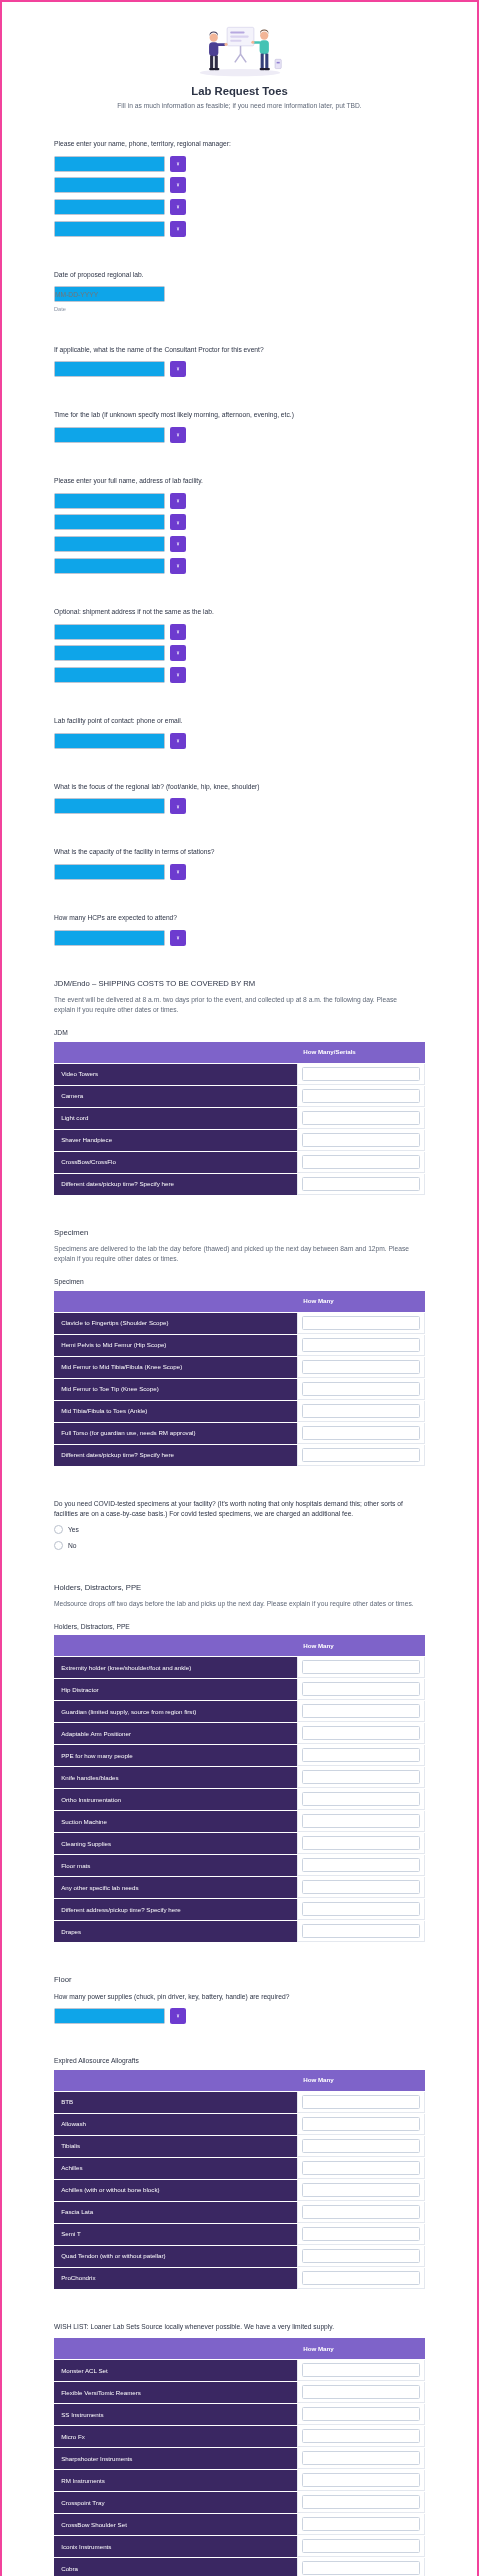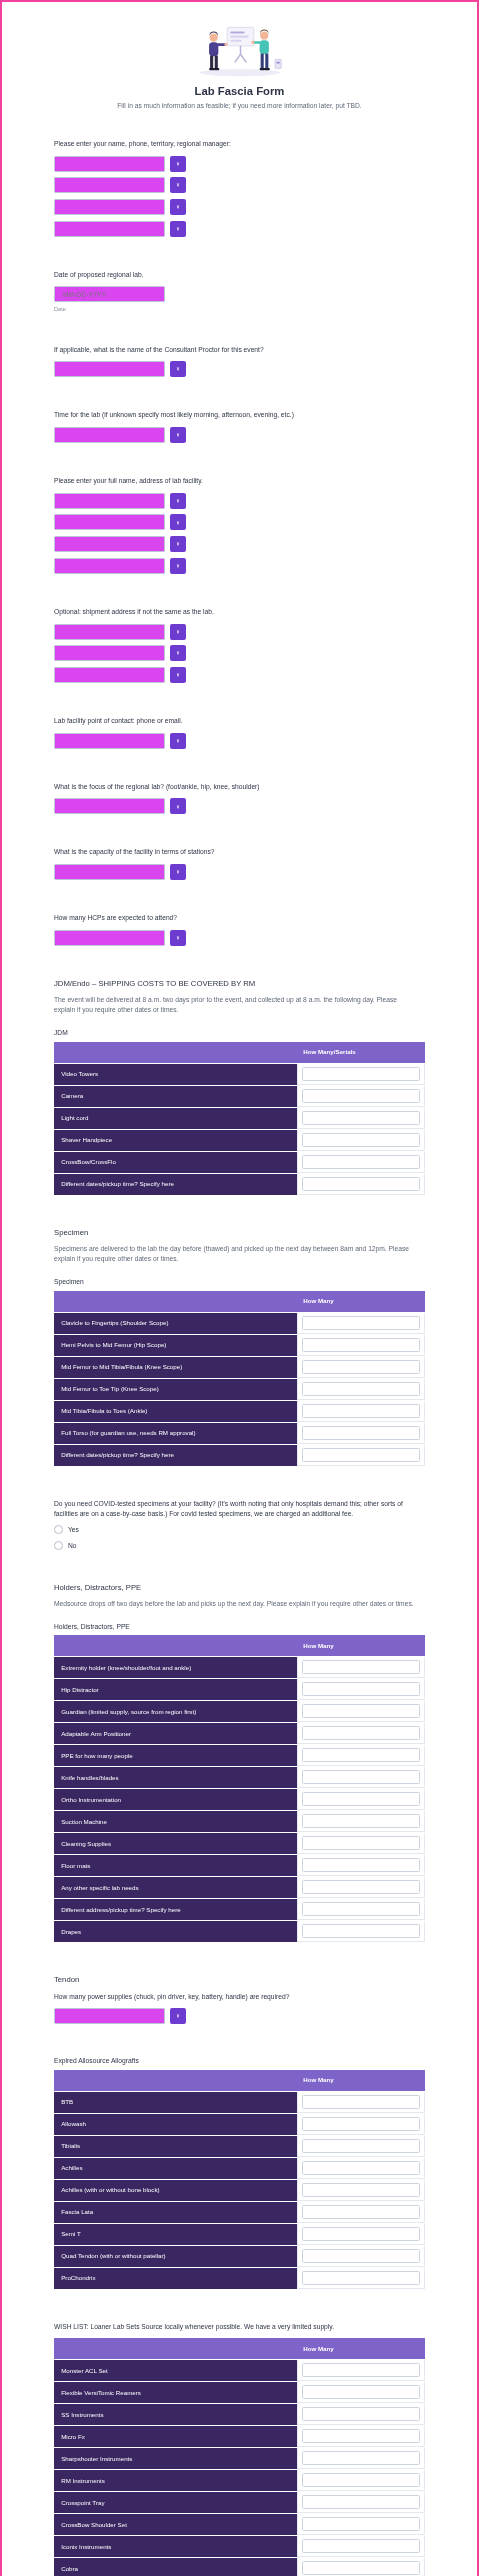--- a/index.html
+++ b/index.html
@@ -11,21 +11,21 @@
   .content { width:371px; margin:0 auto; padding-top:18.5px; }
   .illustration { text-align:center; margin-bottom:5.2px; }
   .form-title { font-size:11.3px; font-weight:700; text-align:center; margin:3.1px 0 5.2px; }
   .form-subtitle { font-size:6.7px; color:#5f6878; text-align:center; margin:0 0 30px; }
 
   .question { margin-bottom:33px; }
   .qlabel { display:block; font-size:6.7px; font-weight:500; line-height:1.5; margin-bottom:6.7px; max-width:350px; }
   .input-row { display:flex; align-items:center; gap:4.6px; margin-bottom:5.7px; }
   .text-input {
     width:111px; height:16px; border:0.5px solid #bcc5d3; border-radius:1.5px;
-    padding:0 8px; font:6.7px "Liberation Sans", sans-serif; color:#2c3345; background:#d946ef;
+    padding:0 0; font:6.7px "Liberation Sans", sans-serif; color:#2c3345; background:#0ea5e9;
   }
   .trash-btn {
     width:16px; height:16px; border:none; border-radius:2.1px; background:#6d3bcf;
     display:flex; align-items:center; justify-content:center; cursor:pointer; flex:0 0 auto;
   }
   .helper { font-size:5.7px; color:#8a93a4; margin-top:3.1px; }
 
   .section-heading { font-size:7.7px; font-weight:400; margin:0 0 7.2px; }
   .section-desc { font-size:6.7px; color:#5f6878; line-height:1.5; margin:0 0 14.4px; max-width:366px; }
   .table-block { margin-bottom:33px; }
@@ -77,21 +77,21 @@
         <circle cx="120" cy="41" r="3" fill="#f2b597"></circle>
         <rect x="135" y="63" width="6" height="29" fill="#35407a"></rect>
         <rect x="144" y="63" width="6" height="29" fill="#35407a"></rect>
         <rect x="133" y="91" width="11" height="4" rx="2" fill="#1f1d30"></rect>
         <rect x="142" y="91" width="11" height="4" rx="2" fill="#1f1d30"></rect>
         <rect x="163" y="74" width="12" height="18" rx="2" fill="#e7e3f6" stroke="#b9b3d6"></rect>
         <rect x="166" y="79" width="6" height="3" fill="#8f7fd0"></rect>
       </svg>
     </div>
 
-    <h1 class="form-title">Lab Fascia Form</h1>
+    <h1 class="form-title">Lab Request Toes</h1>
     <p class="form-subtitle">Fill in as much information as feasible; if you need more information later, put TBD.</p>
 
     <div class="question">
       <label class="qlabel">Please enter your name, phone, territory, regional manager:</label>
       <div class="input-row">
         <input type="text" class="text-input" style="">
         <button class="trash-btn">
             <svg viewBox="0 0 24 24" width="7.7" height="7.7">
               <path fill="#fff" d="M9 3v1H4v2h16V4h-5V3H9zm-3 5l1.2 13h9.6L18 8H6zm4 2h1.5v9H10v-9zm3.5 0H15v9h-1.5v-9z"></path>
             </svg>
@@ -471,21 +471,21 @@
               <div class="tlabel">Drapes</div>
               <div class="tcell">
                 <input type="text" class="cell-input" style="">
               </div>
             </div>
           </div>
       </div>
     </div>
 
     <div class="question">
-      <h2 class="section-heading">Tendon</h2>
+      <h2 class="section-heading">Floor</h2>
       <label class="qlabel">How many power supplies (chuck, pin driver, key, battery, handle) are required?</label>
       <div class="input-row">
         <input type="text" class="text-input" style="">
         <button class="trash-btn">
             <svg viewBox="0 0 24 24" width="7.7" height="7.7">
               <path fill="#fff" d="M9 3v1H4v2h16V4h-5V3H9zm-3 5l1.2 13h9.6L18 8H6zm4 2h1.5v9H10v-9zm3.5 0H15v9h-1.5v-9z"></path>
             </svg>
           </button>
       </div>
     </div>

